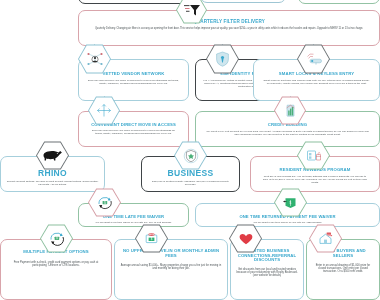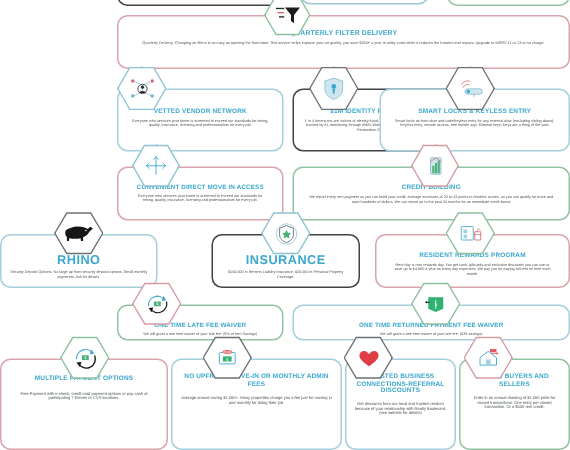--- a/index.html
+++ b/index.html
@@ -262,21 +262,21 @@
         <svg width="16" height="16" viewBox="0 0 16 16">
           <circle cx="8" cy="8" r="6.8" fill="none" stroke="#8cc2d2" stroke-width="0.5"></circle>
           <path d="M8 2.4 L12.6 4.1 V8.4 C12.6 11.2 10.4 12.9 8 13.7 C5.6 12.9 3.4 11.2 3.4 8.4 V4.1 Z" fill="none" stroke="#5c6265" stroke-width="0.55"></path>
           <path d="M8 5.4 L9 7.2 L11 7.4 L9.6 8.9 L10 11 L8 10 L6 11 L6.4 8.9 L5 7.4 L7 7.2 Z" fill="#4cb07a"></path>
         </svg>
       </span>
     </div>
   </div>
 
   <div class="card dark" style="left:141px;top:156px;width:99px;height:36px;">
-    <div class="bigbrand" style="margin-top:3px;">INSURANCE</div>
+    <div class="bigbrand" style="margin-top:3px;">BUSINESS</div>
     <div class="c-body" style="font-size:2.5px;max-width:90px;">$100,000 in Renters Liability Insurance. $10,000 in Personal Property Coverage.</div>
   </div>
 
   <div class="hexwrap green" style="left:297px;top:141px;width:33px;height:29px;">
     <div class="ring"></div>
     <div class="inner">
       <span>
         <svg width="17" height="15" viewBox="0 0 17 15">
           <rect x="2.5" y="3" width="8" height="9" rx="0.6" fill="none" stroke="#3aa8cd" stroke-width="0.55"></rect>
           <rect x="4" y="5" width="2.4" height="2.4" fill="#9fd3e4"></rect>

